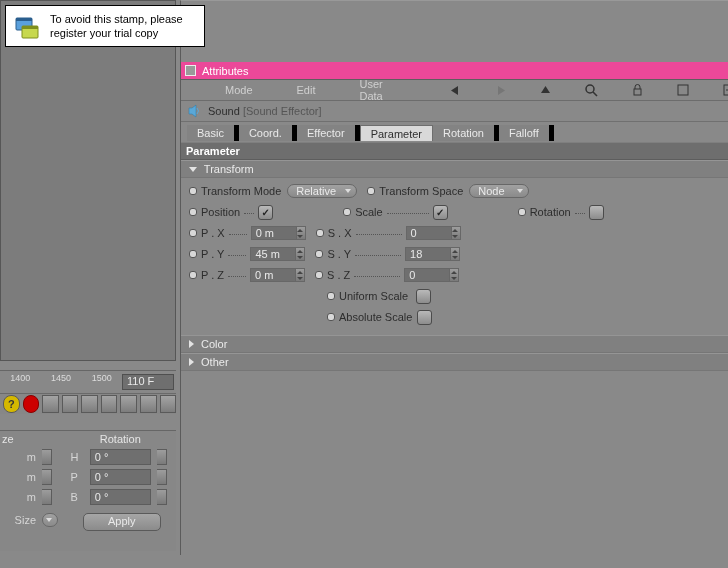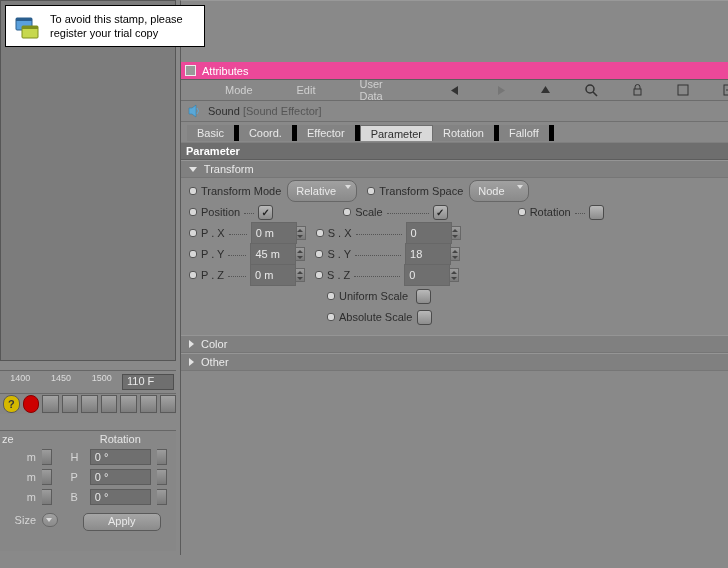--- a/index.html
+++ b/index.html
@@ -191,21 +191,21 @@
     white-space: nowrap;
   }
   .dots {
     flex: 0 0 auto;
     border-bottom: 1px dotted #555;
     height: 7px;
     margin: 0 4px 4px 4px;
   }
 
   .combo, .numfield {
-    height: 22px;
+    height: 14px;
     border: 1px solid #676767;
     background: #8f8f8f;
     font-size: 11px;
     display: flex; align-items: center;
     box-sizing: border-box;
   }
   .combo {
     background: linear-gradient(#a1a1a1,#8a8a8a);
     border-radius: 8px;
     padding: 0 14px 0 8px;

